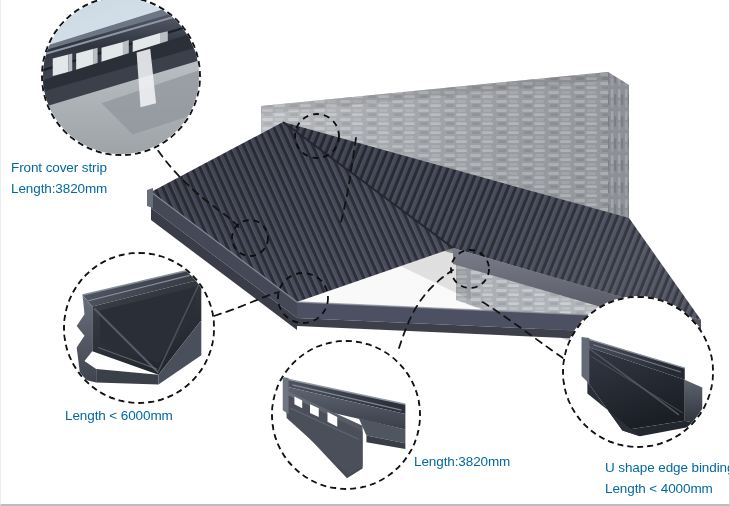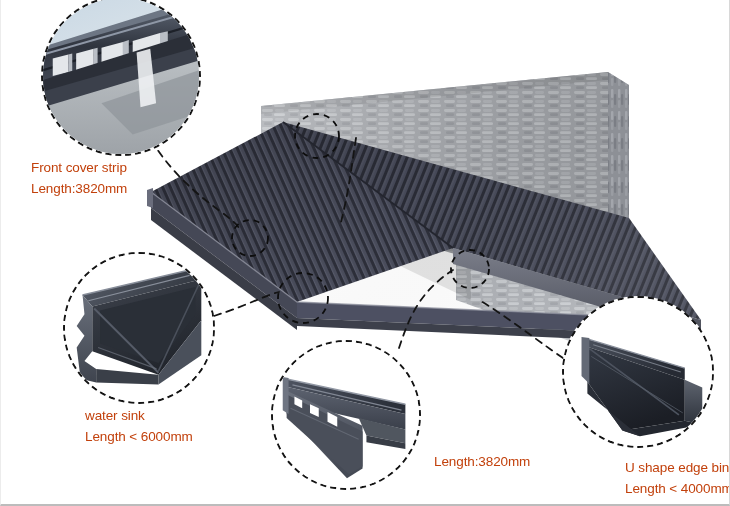--- a/index.html
+++ b/index.html
@@ -47,26 +47,25 @@
   }
   .callout-photo {
     position: absolute;
     left: 0; top: 0;
     width: 100%;
     height: 100%;
   }
 
   .callout-label {
     position: absolute;
-    color: #c2410c;
+    color: #0369a1;
     font-size: 13.5px;
     line-height: 1.55;
     white-space: nowrap;
     letter-spacing: -0.1px;
-    margin-left: 20px;
   }
   .callout-label .ln {
     display: block;
   }
 </style>
 </head>
 <body>
 
 <div id="stage">
 
@@ -261,21 +260,20 @@
         <polygon points="18,42 28,54 28,100 20,110 32,118 32,132 16,128 12,96 20,84 12,74 20,62" fill="url(#wsFront)"></polygon>
 
         <polygon points="96,124 140,68 140,104 96,134" fill="#4a505b"></polygon>
         <polygon points="32,132 96,134 96,124 32,118" fill="#3a3f48"></polygon>
 
         <polyline points="24,48 128,22" fill="none" stroke="#9aa0ac" stroke-width="1.2" opacity="0.8"></polyline>
         <polyline points="34,96 94,118" fill="none" stroke="#6e747f" stroke-width="1.2" opacity="0.7"></polyline>
       </svg>
     </div>
     <div class="callout-label" style="left:64px; top:406px;">
-      <span class="ln">water sink</span>
       <span class="ln">Length &lt; 6000mm</span>
     </div>
   </div>
 
   <div class="callout">
     <div class="callout-circle" style="left:270px; top:340px; width:150px; height:150px;">
       <svg class="callout-photo" viewBox="0 0 150 150" xmlns="http://www.w3.org/2000/svg">
         <defs>
           <linearGradient id="wtTop" x1="0" y1="0" x2="1" y2="0.2">
             <stop offset="0" stop-color="#4e5461"></stop>

